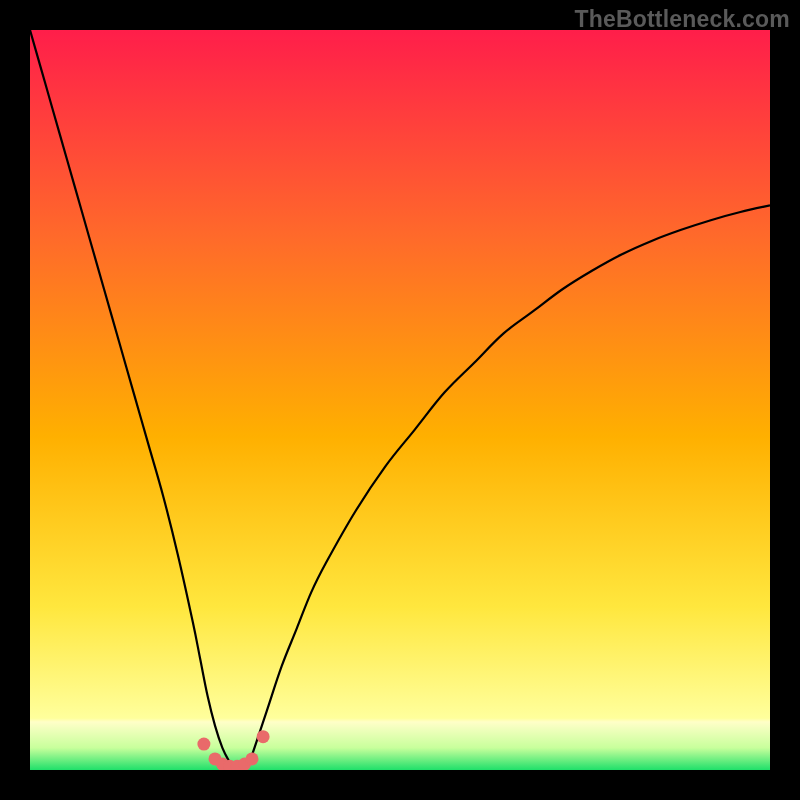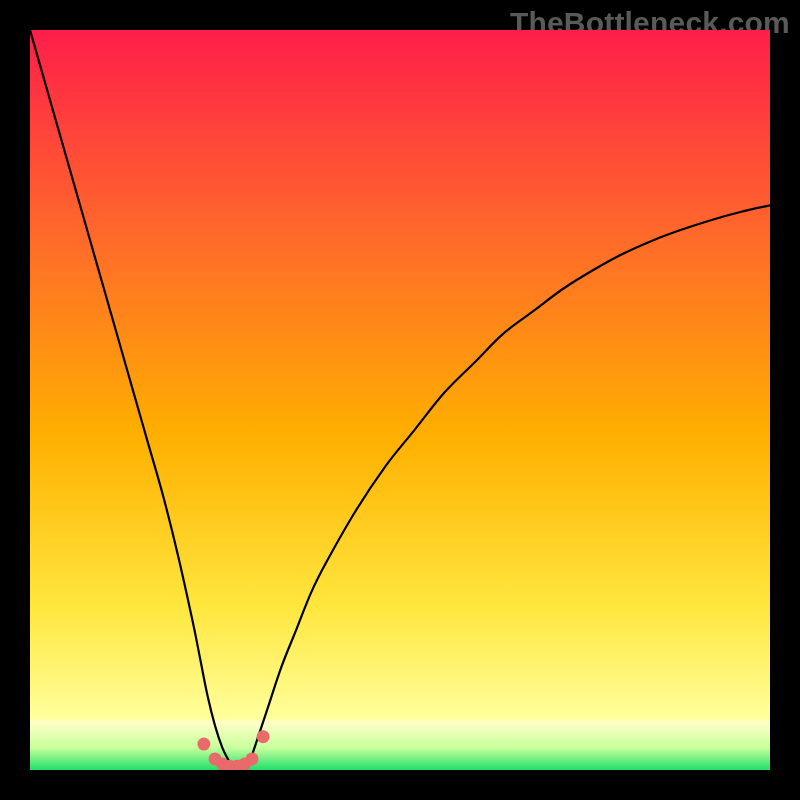--- a/index.html
+++ b/index.html
@@ -32,21 +32,21 @@
     position: absolute;
     inset: 0;
     width: 100%;
     height: 100%;
   }
   .watermark {
     position: absolute;
     top: 6px;
     right: 10px;
     font-family: Arial, Helvetica, sans-serif;
-    font-size: 30px;
+    font-size: 23px;
     font-weight: 600;
     color: #5a5a5a;
     letter-spacing: 0.2px;
     user-select: none;
   }
 </style>
 </head>
 <body>
 
 <div class="chart-wrap">

